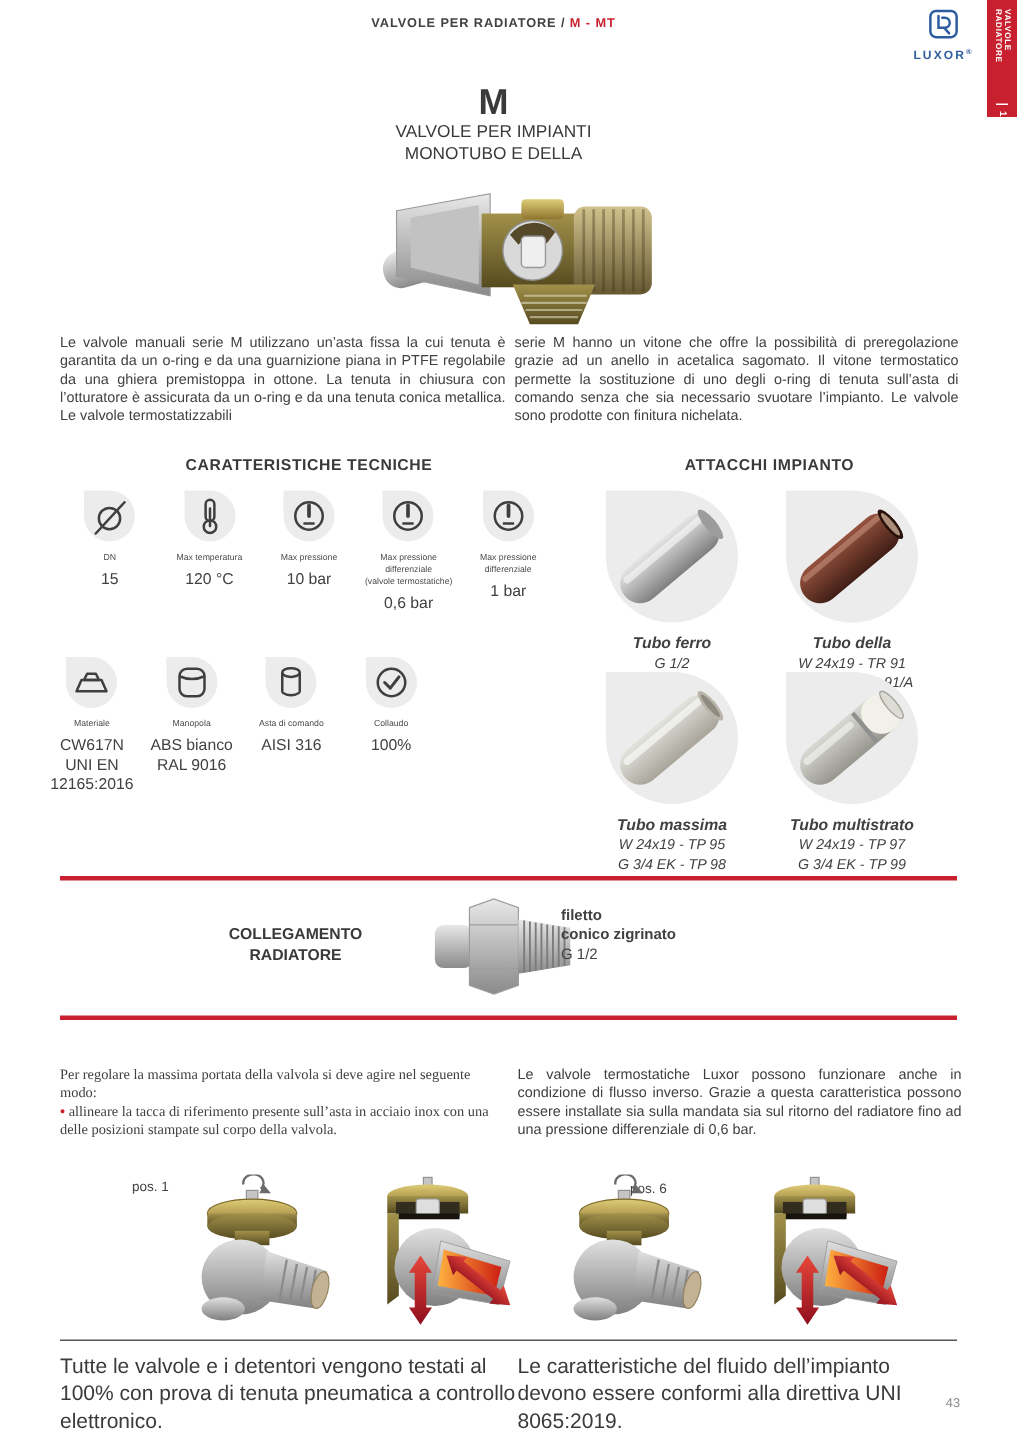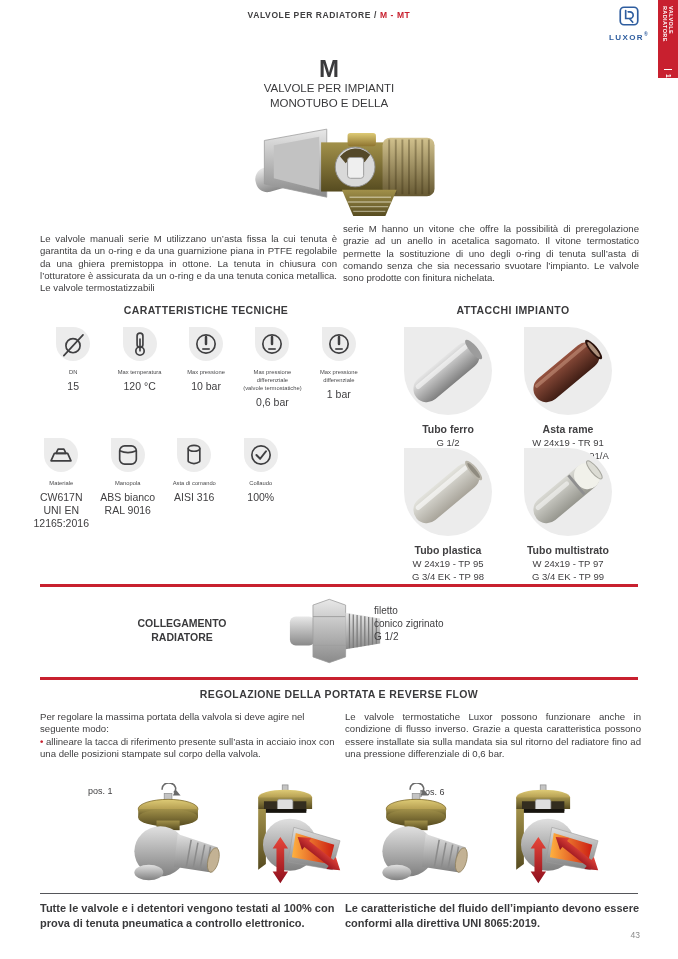--- a/index.html
+++ b/index.html
@@ -18,47 +18,47 @@
       display:flex;flex-direction:column;align-items:center;gap:4px;padding-top:6px;box-sizing:border-box;}
   .tab-label{writing-mode:vertical-rl;font-size:5.5px;font-weight:bold;letter-spacing:.4px;}
   .tab-sep{width:8px;height:1px;background:#fff;}
   .tab-num{writing-mode:vertical-rl;font-size:6.5px;font-weight:bold;}
   
   .title{top:57px;left:0;right:20px;text-align:center;color:#3a3a3c;}
   .title-big{font-size:24px;font-weight:bold;line-height:1;}
   .title-sub{font-size:11.5px;font-weight:normal;line-height:1.3;}
   
   .par{font-size:9.6px;line-height:1.28;text-align:justify;}
-  .par-left{text-align:left;}
+  .par-left{text-align:left;font-family:Liberation Serif, serif;}
   .sec-h{font-size:10.5px;font-weight:bold;letter-spacing:.4px;text-align:center;color:#3a3a3c;}
   
   .trow{display:flex;}
   .tcell{flex:1;display:flex;flex-direction:column;align-items:center;text-align:center;}
   .blob{width:34px;height:34px;background:#ececec;border-radius:0 50% 50% 50%;
         display:flex;align-items:center;justify-content:center;}
   .tlabel{font-size:5.8px;color:#4a4a4c;margin-top:7px;line-height:1.4;}
   .tvalue{font-size:10.5px;margin-top:4px;line-height:1.22;}
   
-  .pcell{display:flex;flex-direction:column;align-items:center;text-align:center;width:120px;}
+  .pcell{display:flex;flex-direction:column;align-items:center;text-align:center;width:120px;font-style:italic;}
   .pblob{width:88px;height:88px;background:#ececec;border-radius:0 50% 50% 50%;
         display:flex;align-items:center;justify-content:center;}
   .pname{font-size:10.5px;font-weight:bold;margin-top:8px;}
   .psizes{font-size:9.5px;margin-top:2px;line-height:1.35;}
   
   .rule-red{height:3px;background:#c8202f;}
   .rule-gray{height:1px;background:#55565a;}
   
   .coll-label{font-size:10.5px;font-weight:bold;text-align:center;line-height:1.35;color:#3a3a3c;}
-  .fit-name{font-size:10px;font-weight:normal;line-height:1.3;}
+  .fit-name{font-size:10px;font-weight:bold;line-height:1.3;}
   .fit-size{font-size:10px;margin-top:1px;}
   
   .pos{font-size:9px;color:#414042;}
   .bullet-red{color:#c8202f;font-weight:bold;}
   
-  .foot{font-size:11px;font-weight:bold;line-height:1.32;color:#3a3a3c;}
+  .foot{font-size:14px;font-weight:normal;line-height:1.32;color:#3a3a3c;}
   .pagenum{font-size:8.5px;color:#8a8a8a;}
 </style>
 </head>
 <body>
 
 <svg width="0" height="0" style="position:absolute" aria-hidden="true">
   <defs>
     <linearGradient id="gSteel" x1="0" y1="0" x2="0" y2="1">
         <stop offset="0" stop-color="#e8e8e8"></stop>
         <stop offset="1" stop-color="#8a8a8a"></stop>
@@ -140,21 +140,21 @@
     <rect x="118" y="20" width="30" height="14" rx="3" fill="url(#gBrassL)"></rect>
     <rect x="155" y="25" width="55" height="62" rx="8" fill="url(#gBronze)"></rect>
     <path d="M162,27 V85 M169,27 V85 M176,27 V85 M183,27 V85 M190,27 V85 M197,27 V85 M204,27 V85" stroke="rgba(60,50,20,.35)" stroke-width="2"></path>
     <circle cx="126" cy="56" r="21" fill="#d9d9d9" stroke="#8f8f8f"></circle>
     <path d="M110,45 a21,21 0 0 1 32,-2 l-6,8 a13,13 0 0 0 -20,1 z" fill="#55492a"></path>
     <rect x="118" y="46" width="17" height="22" rx="3" fill="#efefef" stroke="#9a9a9a"></rect>
     <polygon points="112,80 170,80 158,108 124,108" fill="url(#gBrass)"></polygon>
     <path d="M120,88 h44 M118,93 h46 M121,98 h40 M124,103 h34" stroke="rgba(255,255,240,.45)" stroke-width="1.5"></path>
   </svg>
 
-  <div class="abs par" style="left:40px;top:233px;width:297px">Le valvole manuali serie M utilizzano un’asta fissa la cui tenuta è garantita da un o-ring e da una guarnizione piana in PTFE regolabile da una ghiera premistoppa in ottone. La tenuta in chiusura con l’otturatore è assicurata da un o-ring e da una tenuta conica metallica. Le valvole termostatizzabili</div>
+  <div class="abs par" style="left:40px;top:223px;width:297px">Le valvole manuali serie M utilizzano un’asta fissa la cui tenuta è garantita da un o-ring e da una guarnizione piana in PTFE regolabile da una ghiera premistoppa in ottone. La tenuta in chiusura con l’otturatore è assicurata da un o-ring e da una tenuta conica metallica. Le valvole termostatizzabili</div>
   <div class="abs par" style="left:343px;top:223px;width:296px">serie M hanno un vitone che offre la possibilità di preregolazione grazie ad un anello in acetalica sagomato. Il vitone termostatico permette la sostituzione di uno degli o-ring di tenuta sull’asta di comando senza che sia necessario svuotare l’impianto. Le valvole sono prodotte con finitura nichelata.</div>
 
   <div class="abs sec-h" style="left:40px;top:304px;width:332px">CARATTERISTICHE TECNICHE</div>
 
   <div class="abs trow" style="left:40px;top:327px;width:332px">
     <div class="tcell">
       <div class="blob">
         <svg width="30" height="30" viewBox="0 0 36 36">
             <circle cx="18" cy="20" r="8.5" fill="none" stroke="#3f3f41" stroke-width="2"></circle>
             <path d="M7,32 L30,7" stroke="#3f3f41" stroke-width="2" stroke-linecap="round"></path>
@@ -277,36 +277,36 @@
     <div class="pblob">
       <svg width="86" height="86" viewBox="0 0 90 90">
           <g transform="rotate(-40 45 45)">
             <rect x="2" y="31" width="82" height="28" rx="14" fill="url(#gCopper)"></rect>
             <rect x="8" y="34" width="70" height="4" rx="2" fill="rgba(255,215,190,.3)"></rect>
             <ellipse cx="80" cy="45" rx="4" ry="13" fill="#2a120c"></ellipse>
             <ellipse cx="80" cy="45" rx="2.2" ry="10" fill="#d8b9a0" opacity=".75"></ellipse>
           </g>
         </svg>
     </div>
-    <div class="pname">Asta rame</div>
+    <div class="pname">Tubo della</div>
     <div class="psizes ws">W 24x19 - TR 91
 G 3/4 EK - TR 91/A</div>
   </div>
   <div class="abs pcell" style="left:388px;top:448px">
     <div class="pblob">
       <svg width="86" height="86" viewBox="0 0 90 90">
           <g transform="rotate(-40 45 45)">
             <rect x="2" y="31" width="82" height="28" rx="14" fill="url(#gPlastic)"></rect>
             <rect x="8" y="35" width="70" height="5" rx="2.5" fill="rgba(255,255,255,.6)"></rect>
             <ellipse cx="80" cy="45" rx="4" ry="13" fill="#b9b5aa"></ellipse>
             <ellipse cx="80" cy="45" rx="2.2" ry="10" fill="#8f8b80"></ellipse>
           </g>
         </svg>
     </div>
-    <div class="pname">Tubo plastica</div>
+    <div class="pname">Tubo massima</div>
     <div class="psizes ws">W 24x19 - TP 95
 G 3/4 EK - TP 98</div>
   </div>
   <div class="abs pcell" style="left:508px;top:448px">
     <div class="pblob">
       <svg width="86" height="86" viewBox="0 0 90 90">
           <g transform="rotate(-40 45 45)">
             <rect x="2" y="31" width="82" height="28" rx="14" fill="url(#gMulti)"></rect>
             <rect x="58" y="31" width="26" height="28" rx="13" fill="#f1f1ea"></rect>
             <rect x="55" y="32" width="3" height="26" fill="#8f8f8f"></rect>
@@ -315,40 +315,39 @@
           </g>
         </svg>
     </div>
     <div class="pname">Tubo multistrato</div>
     <div class="psizes ws">W 24x19 - TP 97
 G 3/4 EK - TP 99</div>
   </div>
 
   <div class="abs rule-red" style="left:40px;top:584px;width:598px"></div>
 
-  <div class="abs coll-label ws" style="left:92px;top:616px;width:180px">COLLEGAMENTO
+  <div class="abs coll-label ws" style="left:107px;top:616px;width:180px">COLLEGAMENTO
 RADIATORE</div>
 
   <svg class="abs" style="left:288px;top:592px" width="96" height="78" viewBox="0 0 100 74">
     <rect x="2" y="22" width="26" height="30" rx="6" fill="url(#gSteel)"></rect>
     <polygon points="26,10 43,4 60,10 60,64 43,70 26,64" fill="url(#gSteel)" stroke="#9b9b9b" stroke-width="0.8"></polygon>
     <path d="M26,22 h34 M26,52 h34" stroke="#9f9f9f" stroke-width="1"></path>
     <polygon points="60,18 96,24 96,50 60,56" fill="url(#gSteel)"></polygon>
     <path d="M64,19 v36 M68,19.7 v35 M72,20.4 v33.6 M76,21 v32.2 M80,21.7 v30.8 M84,22.4 v29.4 M88,23 v28 M92,23.7 v26.6" stroke="#7b7b7b" stroke-width="1.3"></path>
   </svg>
 
   <div class="abs" style="left:374px;top:604px">
     <div class="fit-name ws">filetto
 conico zigrinato</div>
     <div class="fit-size">G 1/2</div>
   </div>
 
   <div class="abs rule-red" style="left:40px;top:677px;width:598px"></div>
 
-  <div class="abs sec-h" style="left:40px;top:688px;width:598px">REGOLAZIONE DELLA PORTATA E REVERSE FLOW</div>
 
   <div class="abs par par-left" style="left:40px;top:711px;width:300px">
     <span>Per regolare la massima portata della valvola si deve agire nel seguente modo:</span><br>
     <span class="bullet-red">• </span><span>allineare la tacca di riferimento presente sull’asta in acciaio inox con una delle posizioni stampate sul corpo della valvola.</span>
   </div>
   <div class="abs par" style="left:345px;top:711px;width:296px">Le valvole termostatiche Luxor possono funzionare anche in condizione di flusso inverso. Grazie a questa caratteristica possono essere installate sia sulla mandata sia sul ritorno del radiatore fino ad una pressione differenziale di 0,6 bar.</div>
 
   <div class="abs pos" style="left:88px;top:786px">pos. 1</div>
   <div class="abs pos" style="left:420px;top:787px">pos. 6</div>
 

